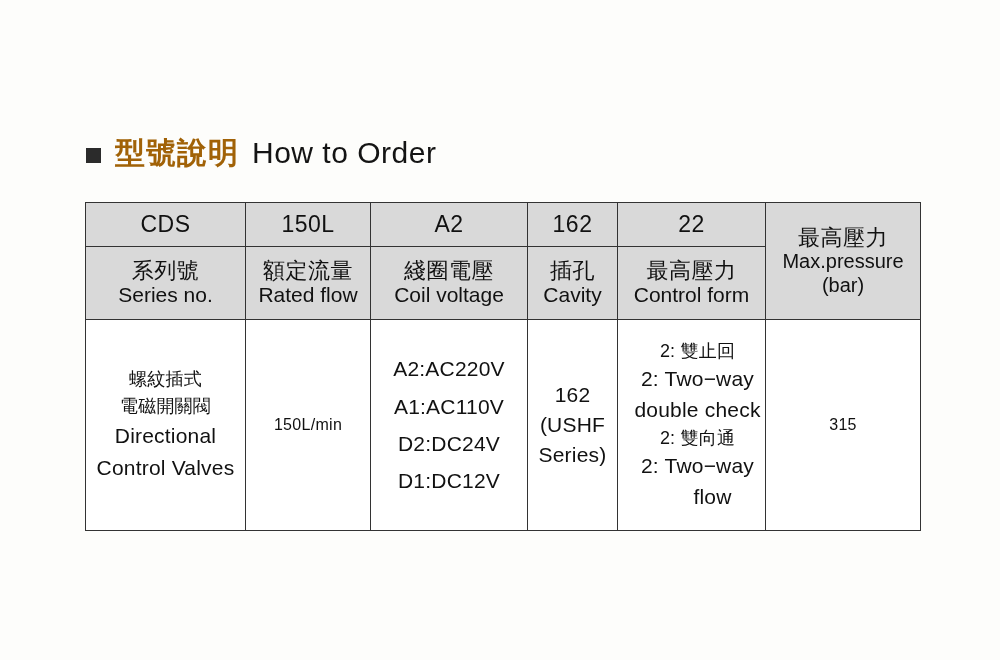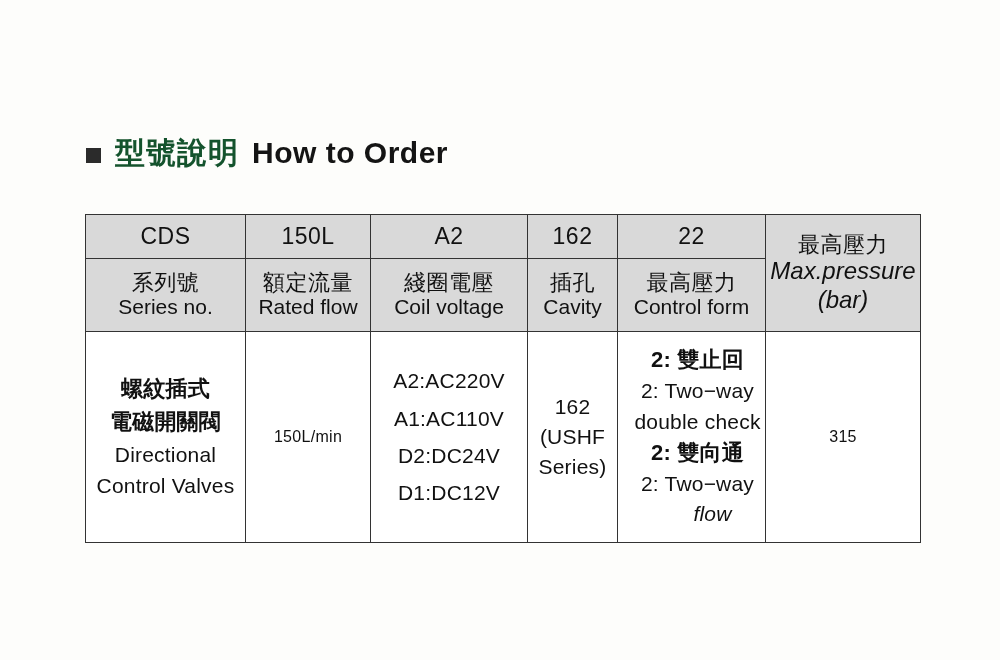--- a/index.html
+++ b/index.html
@@ -35,37 +35,37 @@
     background: #2b2b2b;
     margin-right: 14px;
     flex: 0 0 auto;
     position: relative;
     top: 2px;
   }
   .title-cn {
     font-size: 30px;
     font-weight: 600;
     letter-spacing: 1px;
-    color: #14532d;
+    color: #a16207;
     line-height: 1;
   }
   .title-en {
     font-size: 30px;
-    font-weight: 700;
+    font-weight: 400;
     letter-spacing: 0.5px;
     color: #141414;
     line-height: 1;
     margin-left: 13px;
   }
 
   
   .order-table {
     position: absolute;
     left: 85px;
-    top: 214px;
+    top: 202px;
     width: 835px;
     border-collapse: collapse;
     table-layout: fixed;
     background: #ffffff;
   }
   .order-table td {
     border: 1.6px solid #333333;
     text-align: center;
     vertical-align: middle;
     color: #111111;
@@ -105,46 +105,46 @@
     line-height: 1.18;
     letter-spacing: 0px;
   }
 
   
   .maxp {
     background: #d9d9d9;
     padding: 2px 1px;
   }
   .maxp .lbl-cn { font-size: 22px; }
-  .maxp .lbl-en { font-size: 24px; font-style: italic; }
+  .maxp .lbl-en { font-size: 20px; }
 
   
   .body-row td {
     background: #ffffff;
     height: 198px;
     padding: 6px 3px;
   }
   .cell-lines {
     display: flex;
     flex-direction: column;
     justify-content: center;
     height: 100%;
   }
   .ln {
     display: block;
     font-size: 21px;
     line-height: 1.52;
     letter-spacing: 0.2px;
   }
-  .ln.cjk { font-size: 22px; font-weight: bold; }
+  .ln.cjk { font-size: 18px; }
   .cell-voltage .ln { line-height: 1.78; }
   .cell-control { text-align: left; }
   .cell-control .cell-lines { padding-left: 12px; }
   .cell-control .ln { line-height: 1.45; }
-  .cell-control .ln.indent { padding-left: 30px; font-style: italic; }
+  .cell-control .ln.indent { padding-left: 30px; }
   .cell-single {
     font-size: 16px;
     letter-spacing: 0.3px;
   }
   .cell-cavity .ln { line-height: 1.42; }
 </style>
 </head>
 <body>
 
 <div class="page">

